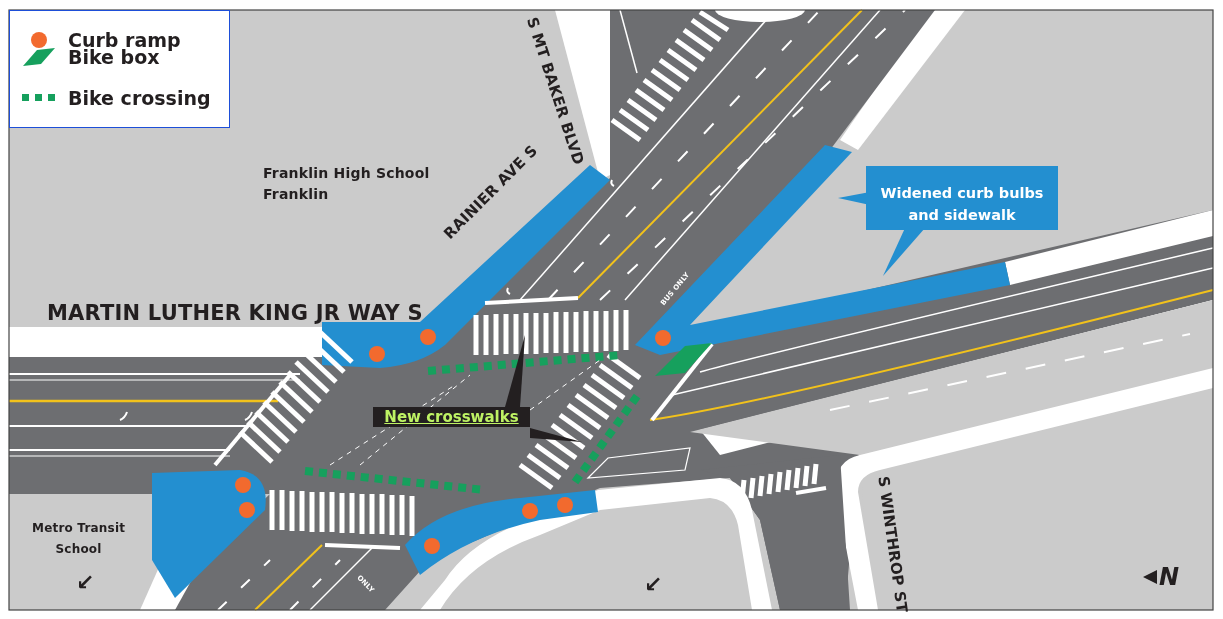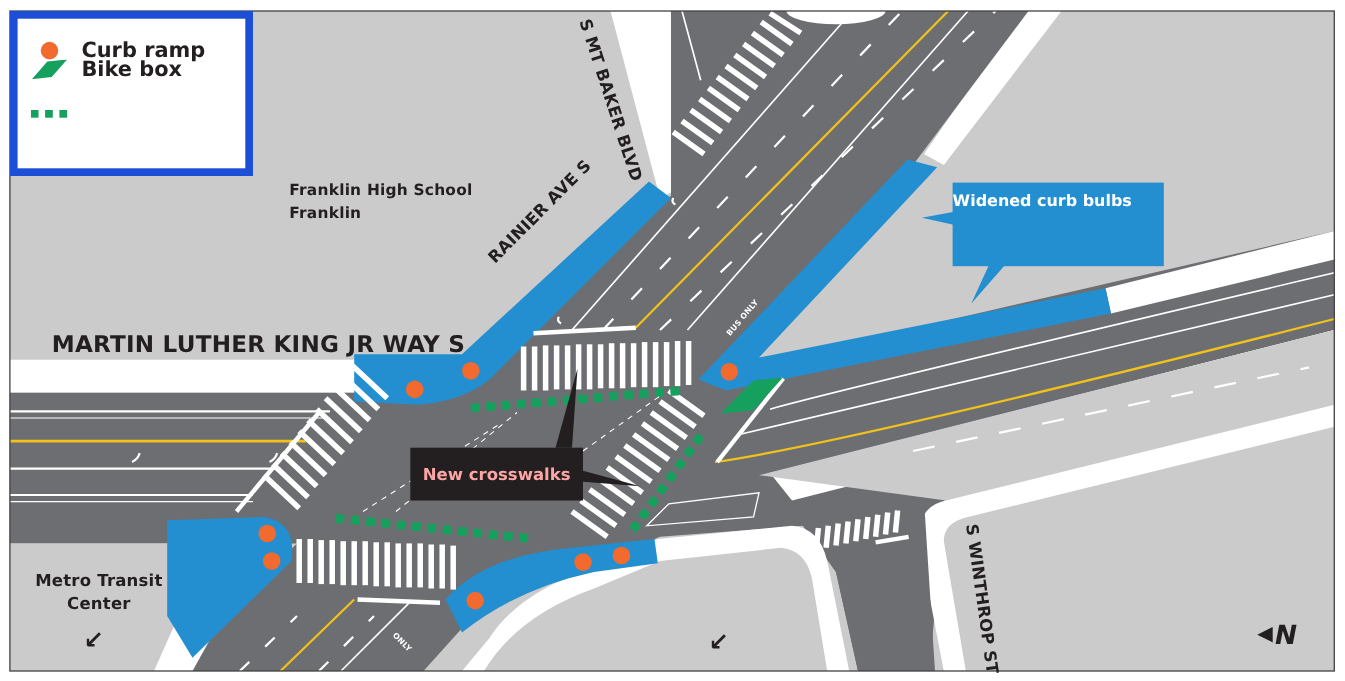--- a/index.html
+++ b/index.html
@@ -1,31 +1,31 @@
 <!DOCTYPE html>
 <html><head>
   <meta charset="utf-8">
   <style>
     html, body { margin: 0; padding: 0; background: #ffffff; }
     body { width: 1223px; height: 619px; overflow: hidden; position: relative;
            font-family: "DejaVu Sans", sans-serif; }
     #map { position: absolute; left: 0; top: 0; width: 1223px; height: 619px; }
     .lbl { position: absolute; font-family: "DejaVu Sans", sans-serif; font-weight: bold;
            color: #231f20; white-space: nowrap; letter-spacing: 0.2px; }
-    .legend { position: absolute; left: 9px; top: 10px; width: 221px; height: 150px;
-              background: #fff; border: 7px solid #1d4ed8; box-sizing: border-box; }
+    .legend { position: absolute; left: 9px; top: 10px; width: 221px; height: 118px;
+              background: #fff; border: 1px solid #1d4ed8; box-sizing: border-box; }
     .legend-row { position: absolute; left: 0; height: 28px; display: flex; align-items: center; }
     .legend-row .sym { width: 58px; display: flex; justify-content: center; align-items: center; }
     .legend-row .txt { font-weight: bold; font-size: 19px; color: #231f20; }
-    .callout-blue { position: absolute; left: 866px; top: 166px; width: 192px; height: 76px;
+    .callout-blue { position: absolute; left: 866px; top: 166px; width: 192px; height: 64px;
                     background: #238fd0; color: #fff; font-weight: bold; font-size: 14.5px;
-                    text-align: left; line-height: 22px; padding-top: 6px; box-sizing: border-box; }
-    .callout-dark { position: absolute; left: 373px; top: 407px; width: 157px; height: 48px;
-                    background: #231f20; color: #fca5a5; font-weight: bold; font-size: 15px;
-                    display: flex; align-items: center; justify-content: center; }
+                    text-align: center; line-height: 22px; padding-top: 16px; box-sizing: border-box; }
+    .callout-dark { position: absolute; left: 373px; top: 407px; width: 157px; height: 20px;
+                    background: #231f20; color: #bef264; font-weight: bold; font-size: 15px;
+                    display: flex; align-items: center; justify-content: center; text-decoration: underline; }
     .north { position: absolute; left: 1143px; top: 563px; display: flex; align-items: center; }
     .north .tri { width: 0; height: 0; border-top: 7px solid transparent; border-bottom: 7px solid transparent;
                   border-right: 14px solid #231f20; margin-right: 2px; }
     .north .n { font-weight: bold; font-size: 24px; color: #231f20; font-style: italic; }
   </style>
 </head>
 <body>
 
 <div id="map">
   <svg width="1223" height="619" viewBox="0 0 1223 619">
@@ -236,48 +236,50 @@
       <span class="txt">Bike box</span>
     </div>
     <div class="legend-row" style="top:73px;">
       <div class="sym">
           <svg width="34" height="8">
             <rect x="0" y="0" width="7" height="7" fill="#16a05d"></rect>
             <rect x="13" y="0" width="7" height="7" fill="#16a05d"></rect>
             <rect x="26" y="0" width="7" height="7" fill="#16a05d"></rect>
           </svg>
         </div>
+      <span class="txt">Bike crossing</span>
     </div>
   </div>
 
   
   <div class="lbl" style="left:263px; top:163px; font-size:14px; text-align:left; line-height:21px;">
     <div>Franklin High School</div>
     <div>Franklin</div>
   </div>
-  <div class="lbl" style="left:32px; top:518px; font-size:15px; text-align:center; line-height:21px;">
+  <div class="lbl" style="left:32px; top:518px; font-size:12px; text-align:center; line-height:21px;">
     <div>Metro Transit</div>
-    <div>Center</div>
+    <div>School</div>
   </div>
   <div class="lbl" style="left:76px; top:570px; font-size:22px;">↙</div>
   <div class="lbl" style="left:644px; top:572px; font-size:22px;">↙</div>
 
   
   <div class="lbl" style="left:47px; top:301px; font-size:21px;">MARTIN LUTHER KING JR WAY S</div>
   <div class="lbl" style="left:440px; top:230px; font-size:15px; transform:rotate(-45deg); transform-origin:left top;">RAINIER AVE S</div>
   <div class="lbl" style="left:540px; top:15px; font-size:15px; transform:rotate(72deg); transform-origin:left top;">S MT BAKER BLVD</div>
   <div class="lbl" style="left:892px; top:475px; font-size:15px; transform:rotate(82deg); transform-origin:left top;">S WINTHROP ST</div>
 
   
   <div class="lbl" style="left:655px; top:285px; font-size:7px; color:#fff; transform:rotate(-50deg);">BUS ONLY</div>
   <div class="lbl" style="left:355px; top:580px; font-size:7px; color:#fff; transform:rotate(45deg);">ONLY</div>
 
   
   <div class="callout-blue">
     <div>Widened curb bulbs</div>
+    <div>and sidewalk</div>
   </div>
   <div class="callout-dark">New crosswalks</div>
 
   
   <div class="north">
     <span class="tri"></span>
     <span class="n">N</span>
   </div>
 </div>
 

